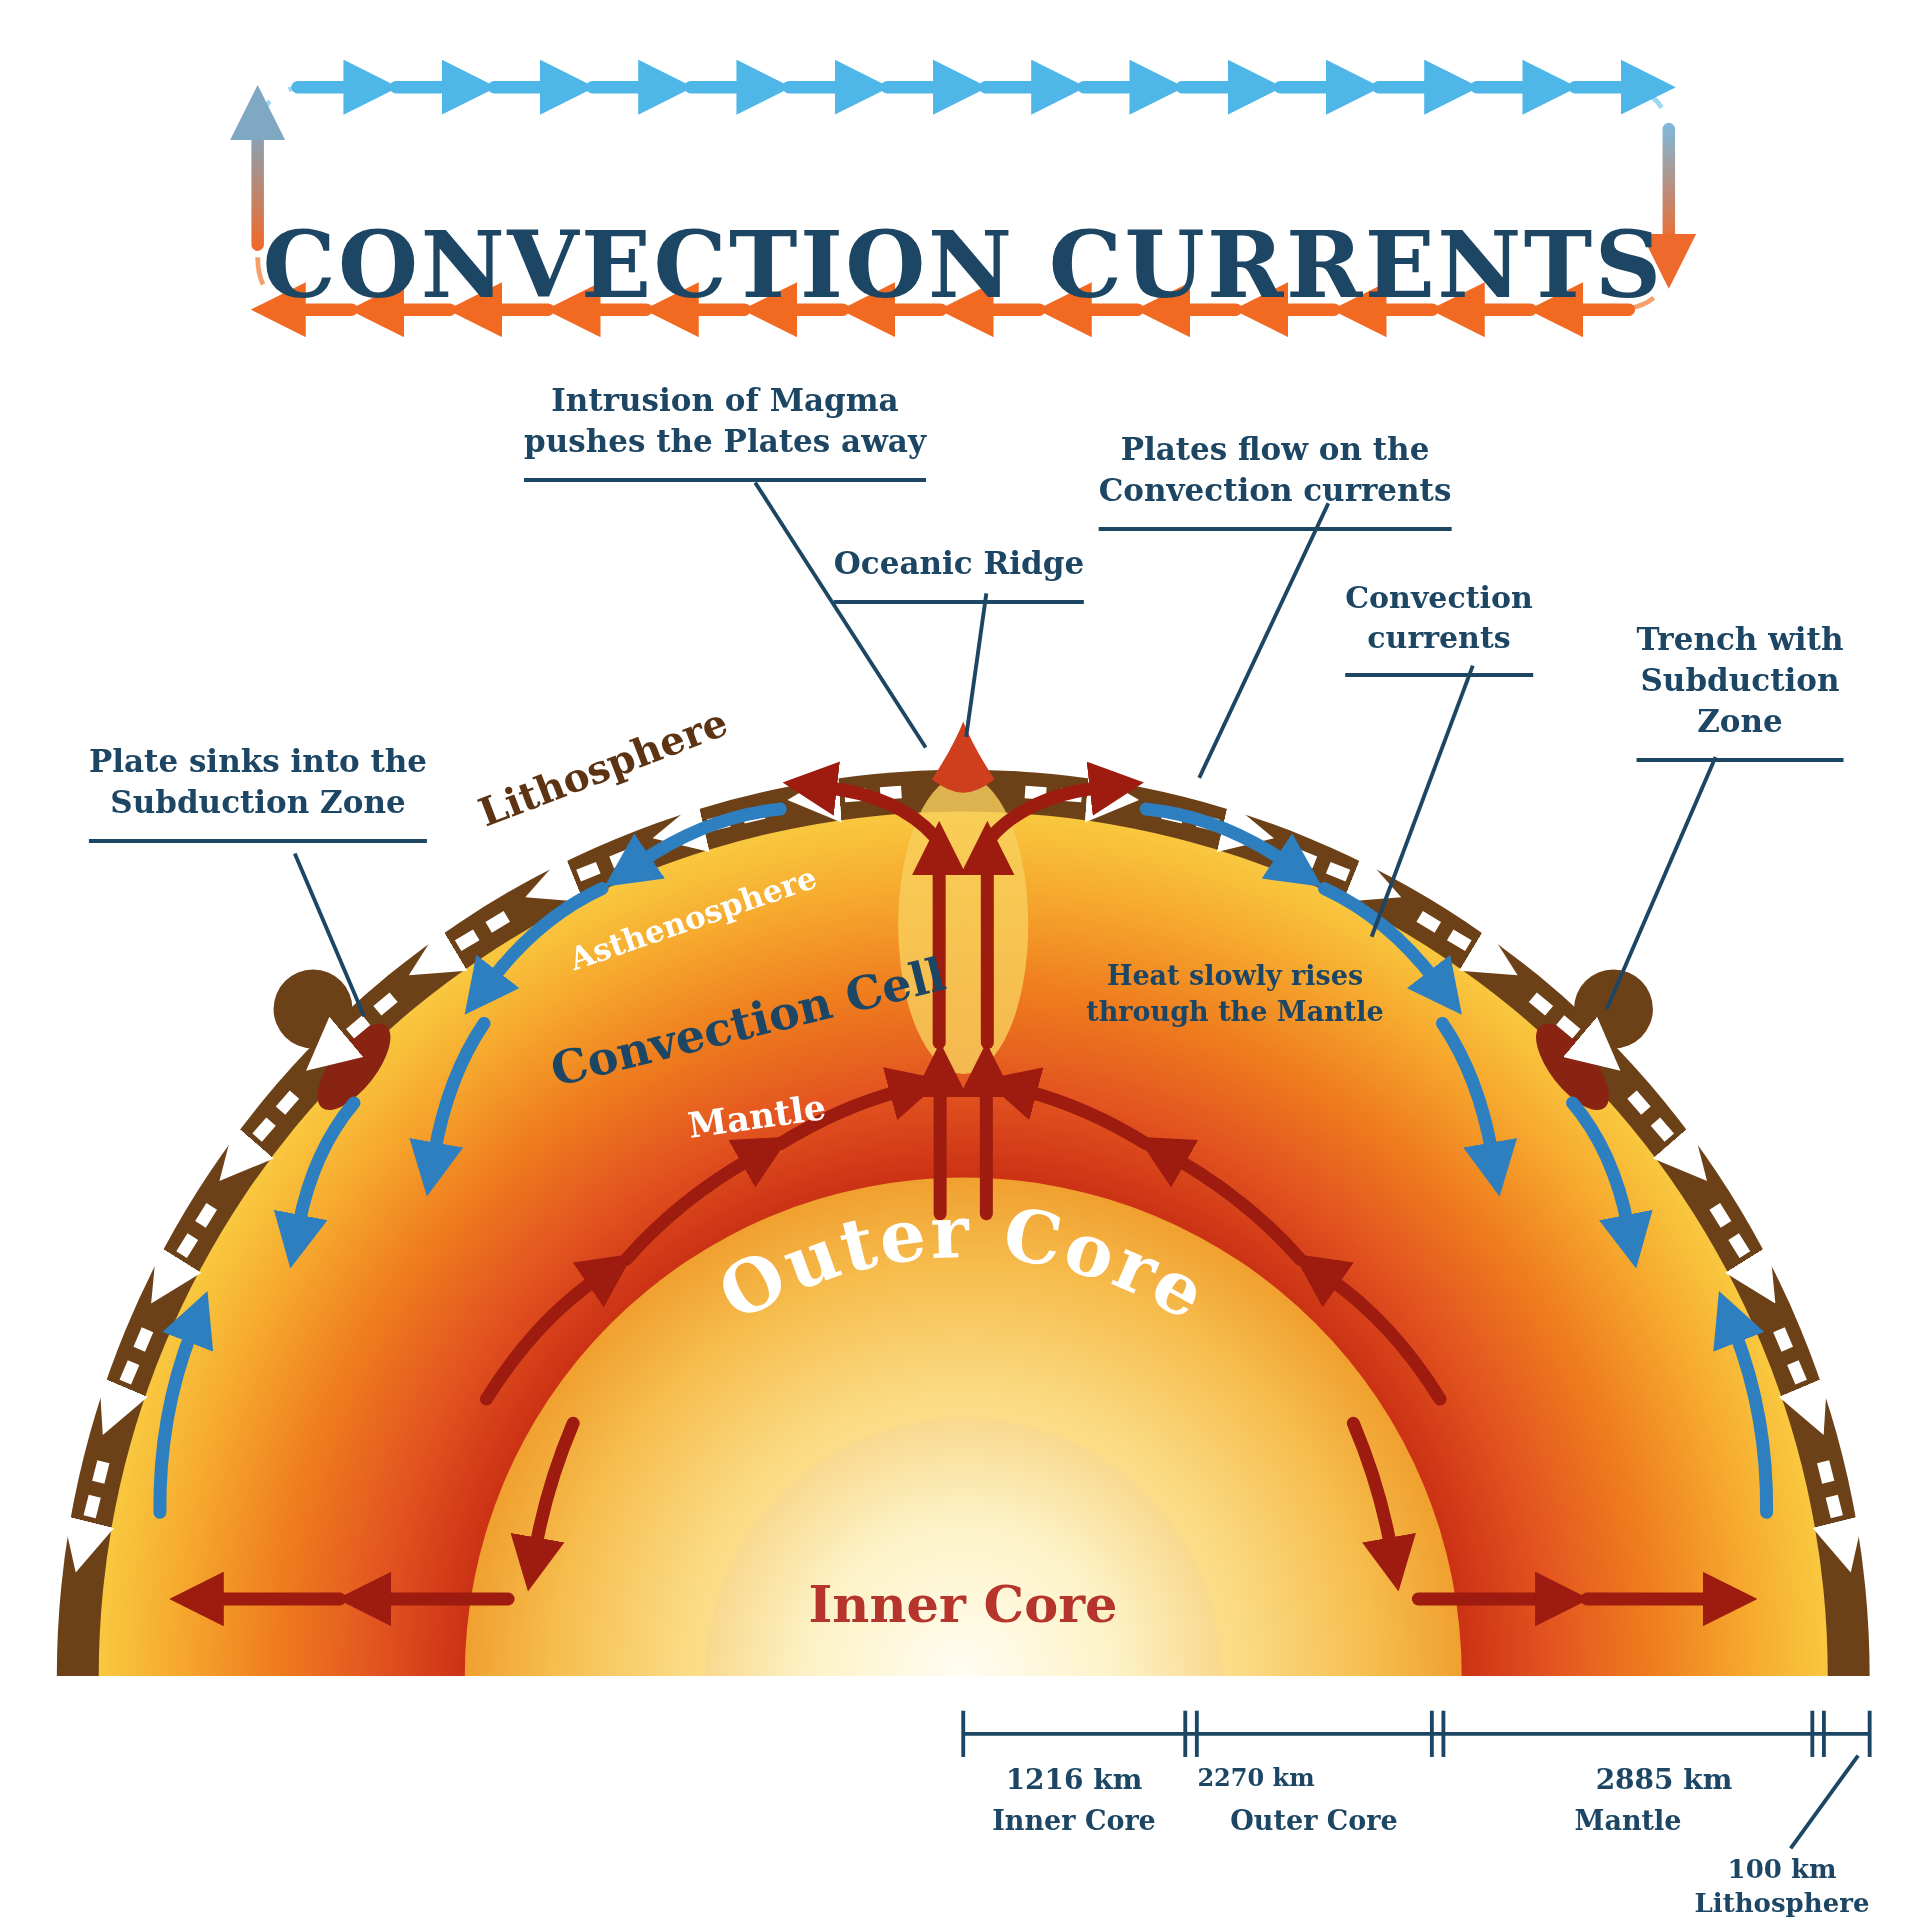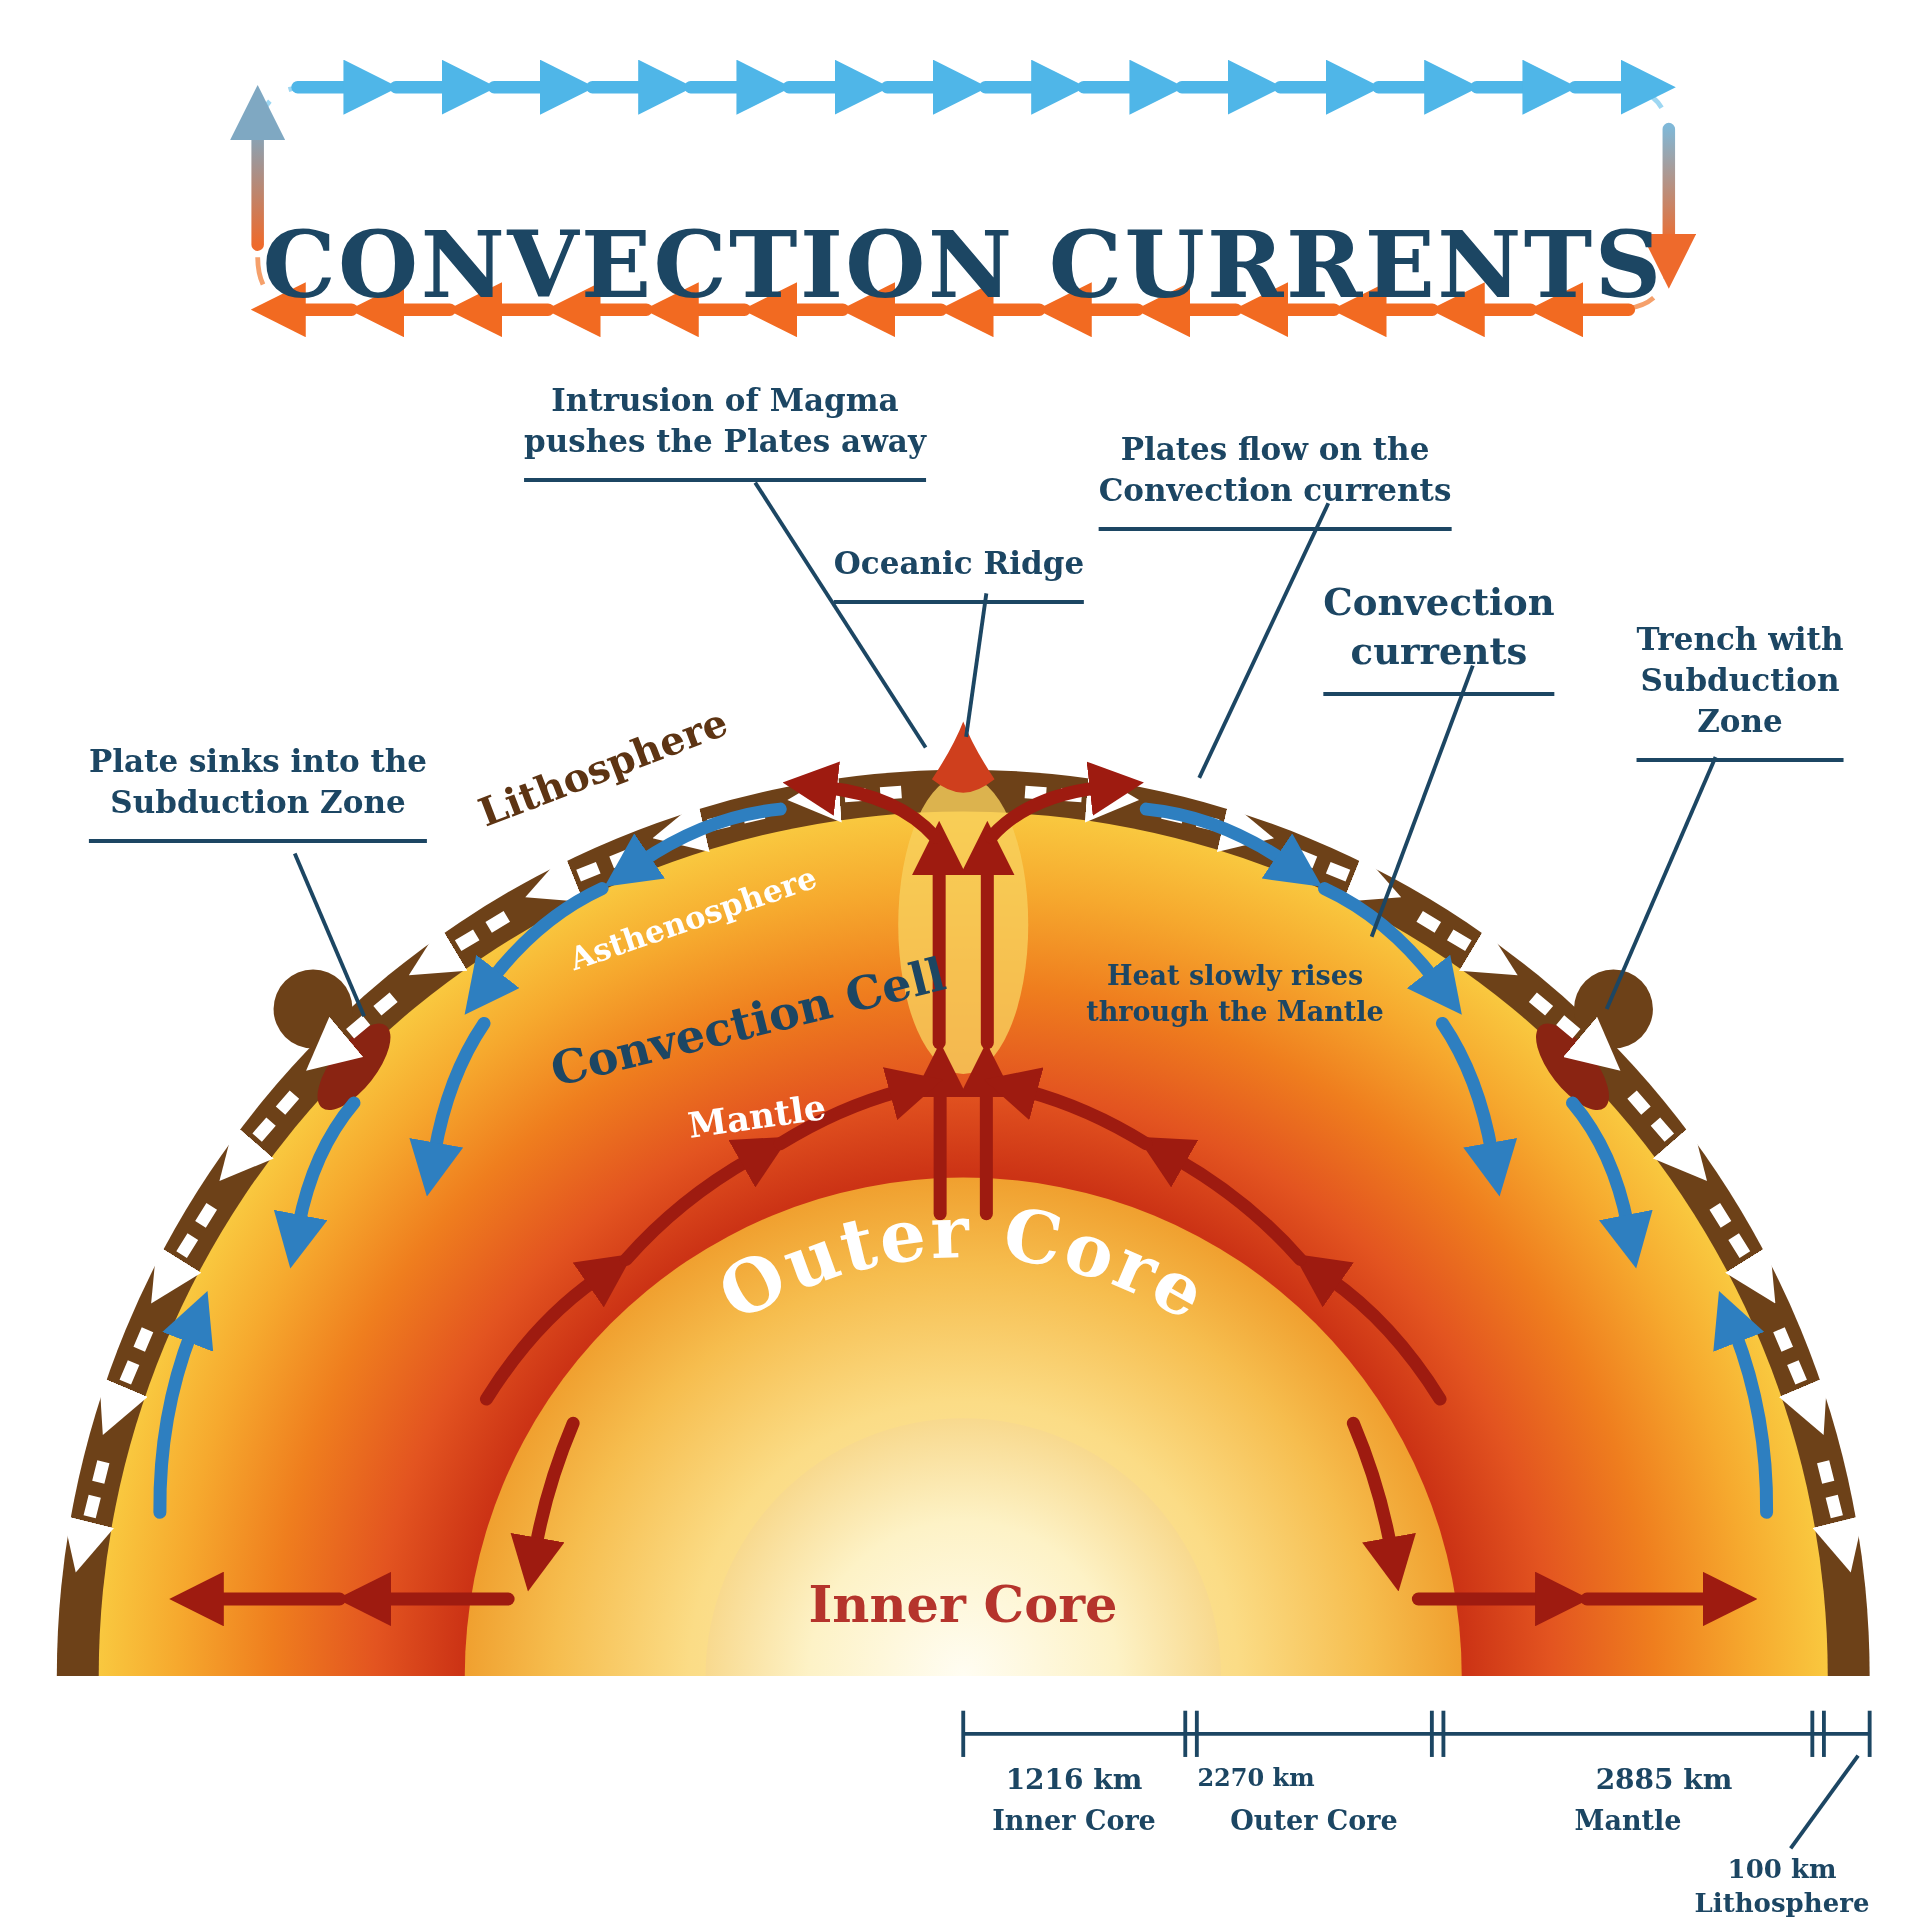--- a/index.html
+++ b/index.html
@@ -216,21 +216,21 @@
 </div>
 <div class="t callout ul" style="left:725px;top:380px;font-size:31px;">
   <span>Intrusion of Magma</span>
   <span>pushes the Plates away</span>
 </div>
 <div class="t callout ul" style="left:959px;top:543px;font-size:31px;">Oceanic Ridge</div>
 <div class="t callout ul" style="left:1275px;top:415px;font-size:31px;margin-top:14px;">
   <span>Plates flow on the</span>
   <span>Convection currents</span>
 </div>
-<div class="t callout ul" style="left:1439px;top:578px;font-size:37px;">
+<div class="t callout ul" style="left:1439px;top:578px;font-size:30px;">
   <span>Convection</span>
   <span>currents</span>
 </div>
 <div class="t callout" style="left:1235px;top:958px;font-size:27px;">
   <span>Heat slowly rises</span>
   <span>through the Mantle</span>
 </div>
 <div class="t callout ul" style="left:1740px;top:619px;font-size:31px;">
   <span>Trench with</span>
   <span>Subduction</span>

